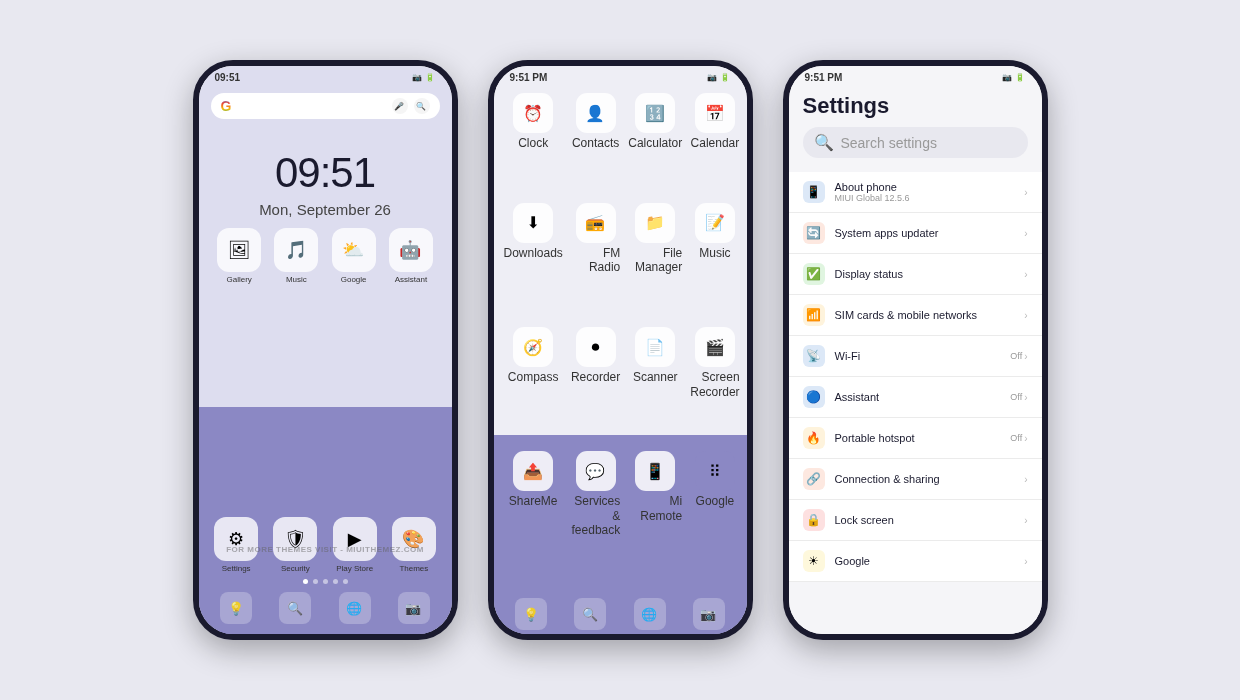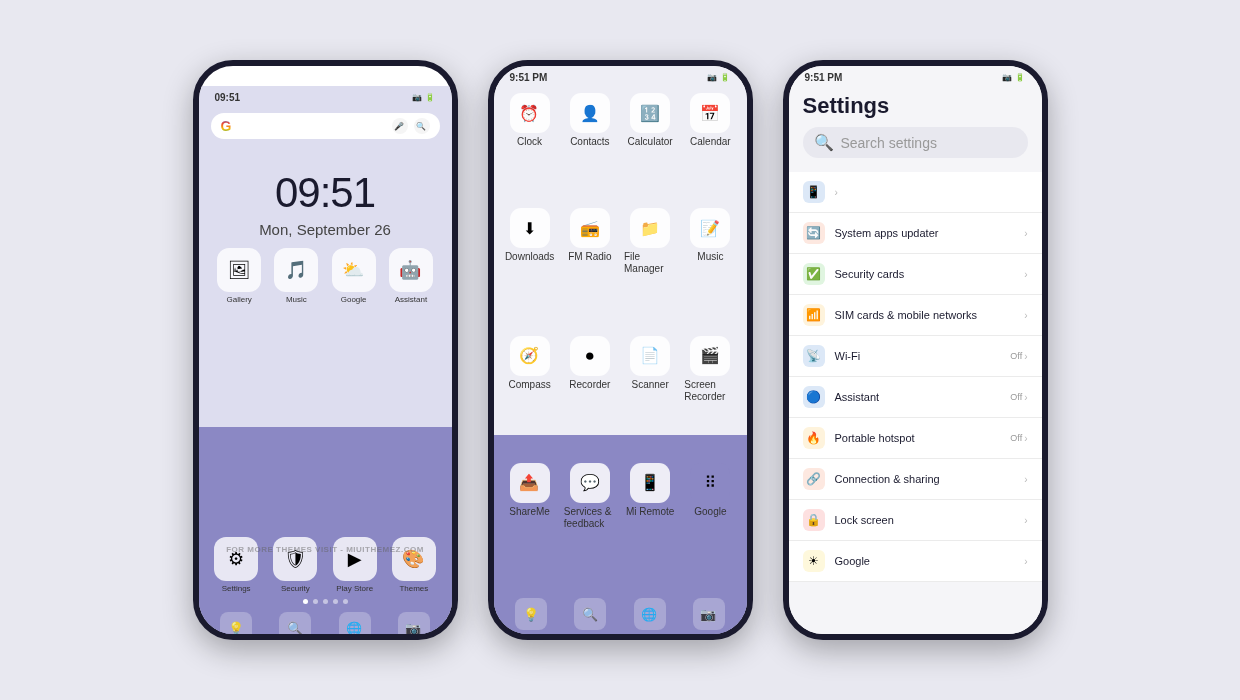--- a/index.html
+++ b/index.html
@@ -47,21 +47,20 @@
       display: flex;
       flex-direction: column;
     }
 
     
     .home-screen {
       background: linear-gradient(180deg, #ddddef 0%, #ddddef 60%, #8b88c4 60%);
       flex: 1;
       display: flex;
       flex-direction: column;
-      margin-top: 20px;
     }
     .home-top {
       padding: 8px 12px 4px;
       flex: 1;
     }
     .google-bar {
       background: #fff;
       border-radius: 20px;
       padding: 5px 10px;
       display: flex;
@@ -189,23 +188,23 @@
       width: 40px;
       height: 40px;
       background: rgba(255,255,255,0.85);
       border-radius: 11px;
       display: flex;
       align-items: center;
       justify-content: center;
       font-size: 16px;
     }
     .drawer-label {
-      font-size: 10px;
+      font-size: 12px;
       color: #333;
-      text-align: left;
+      text-align: right;
       line-height: 1.2;
     }
     .drawer-bottom {
       background: #8b88c4;
       padding: 8px 8px 4px;
     }
     .drawer-nav {
       display: flex;
       justify-content: space-around;
     }
@@ -493,37 +492,41 @@
     <div class="settings-header">
       <div class="settings-title">Settings</div>
       <div class="search-bar">
         <span>🔍</span>
         <span class="search-placeholder">Search settings</span>
       </div>
     </div>
     <div class="settings-list">
       <div class="settings-item">
         <div class="settings-icon" style="background:#dce8f7;">📱</div>
+        <div class="settings-text">
+          <div class="settings-label">About phone</div>
+          <div class="settings-sublabel">MIUI Global 12.5.6</div>
+        </div>
         <div class="settings-right">
           <span class="chevron">›</span>
         </div>
       </div>
       <div class="settings-item">
         <div class="settings-icon" style="background:#fde8e0;">🔄</div>
         <div class="settings-text">
           <div class="settings-label">System apps updater</div>
         </div>
         <div class="settings-right">
           <span class="chevron">›</span>
         </div>
       </div>
       <div class="settings-item">
         <div class="settings-icon" style="background:#e0f5e0;">✅</div>
         <div class="settings-text">
-          <div class="settings-label">Security cards</div>
+          <div class="settings-label">Display status</div>
         </div>
         <div class="settings-right">
           <span class="chevron">›</span>
         </div>
       </div>
       <div class="settings-item">
         <div class="settings-icon" style="background:#fef3dc;">📶</div>
         <div class="settings-text">
           <div class="settings-label">SIM cards &amp; mobile networks</div>
         </div>

